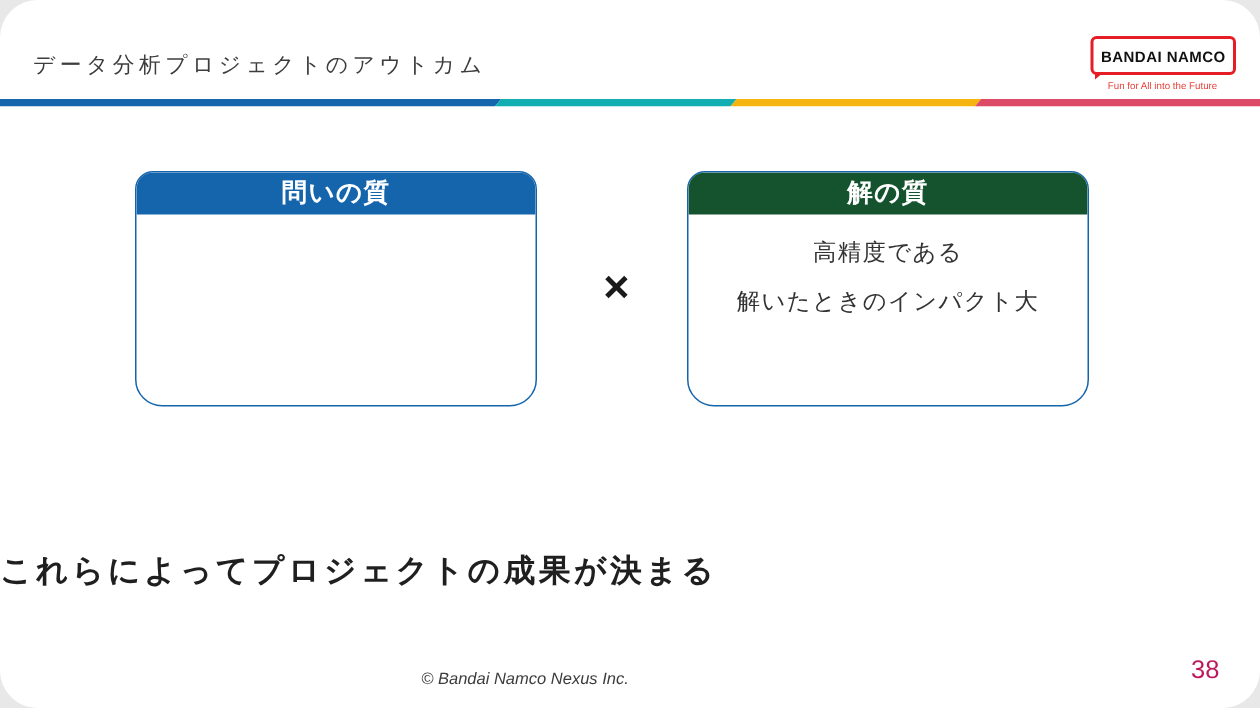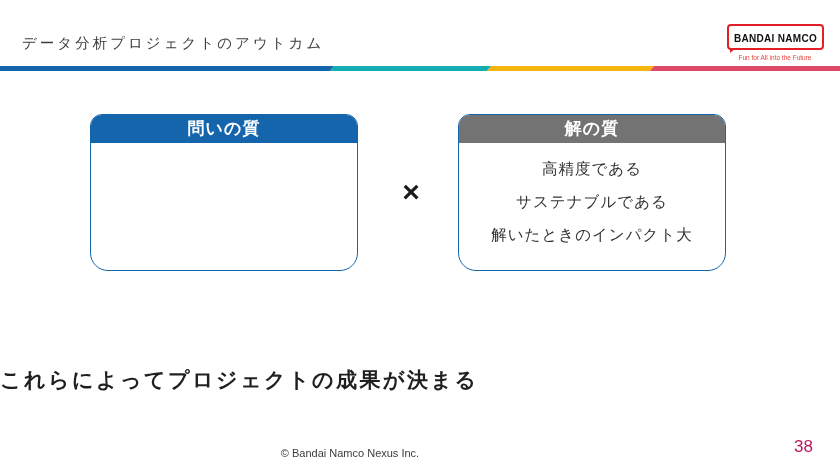--- a/index.html
+++ b/index.html
@@ -6,20 +6,21 @@
   html, body { background: #e8e8e8; }
   body { font-family: "Liberation Sans", "DejaVu Sans", sans-serif; }
 
   .slide {
     position: relative;
     width: 840px;
     height: 472px;
     background: #ffffff;
     overflow: hidden;
     margin: 0 auto;
+    border-radius: 25px;
   }
 
   
   .page-title {
     position: absolute;
     left: 22px;
     top: 34px;
     font-size: 14.5px;
     letter-spacing: 3px;
     color: #3d3d3d;
@@ -143,20 +144,21 @@
 
   
   .copyright {
     position: absolute;
     left: 0;
     top: 447px;
     width: 700px;
     text-align: center;
     font-size: 11px;
     color: #3c3c3c;
+    font-style: italic;
   }
   .page-number {
     position: absolute;
     top: 437px;
     right: 27px;
     font-size: 17px;
     color: #be185d;
   }
 </style>
 </head>
@@ -181,24 +183,23 @@
     <div class="seg seg-3" style="background: rgb(220, 74, 104);"></div>
   </div>
 
   <div class="card card-left">
     <div class="card-header" style="background: rgb(21, 101, 173);">問いの質</div>
   </div>
 
   <div class="operator">×</div>
 
   <div class="card card-right">
-    <div class="card-header" style="background: #737373;">解の質</div>
+    <div class="card-header" style="background: #14532d;">解の質</div>
     <div class="card-body">
       <div class="card-item">高精度である</div>
-      <div class="card-item">サステナブルである</div>
       <div class="card-item">解いたときのインパクト大</div>
     </div>
   </div>
 
   <div class="conclusion">これらによってプロジェクトの成果が決まる</div>
 
   <div class="copyright">© Bandai Namco Nexus Inc.</div>
   <div class="page-number">38</div>
 
 </div>

